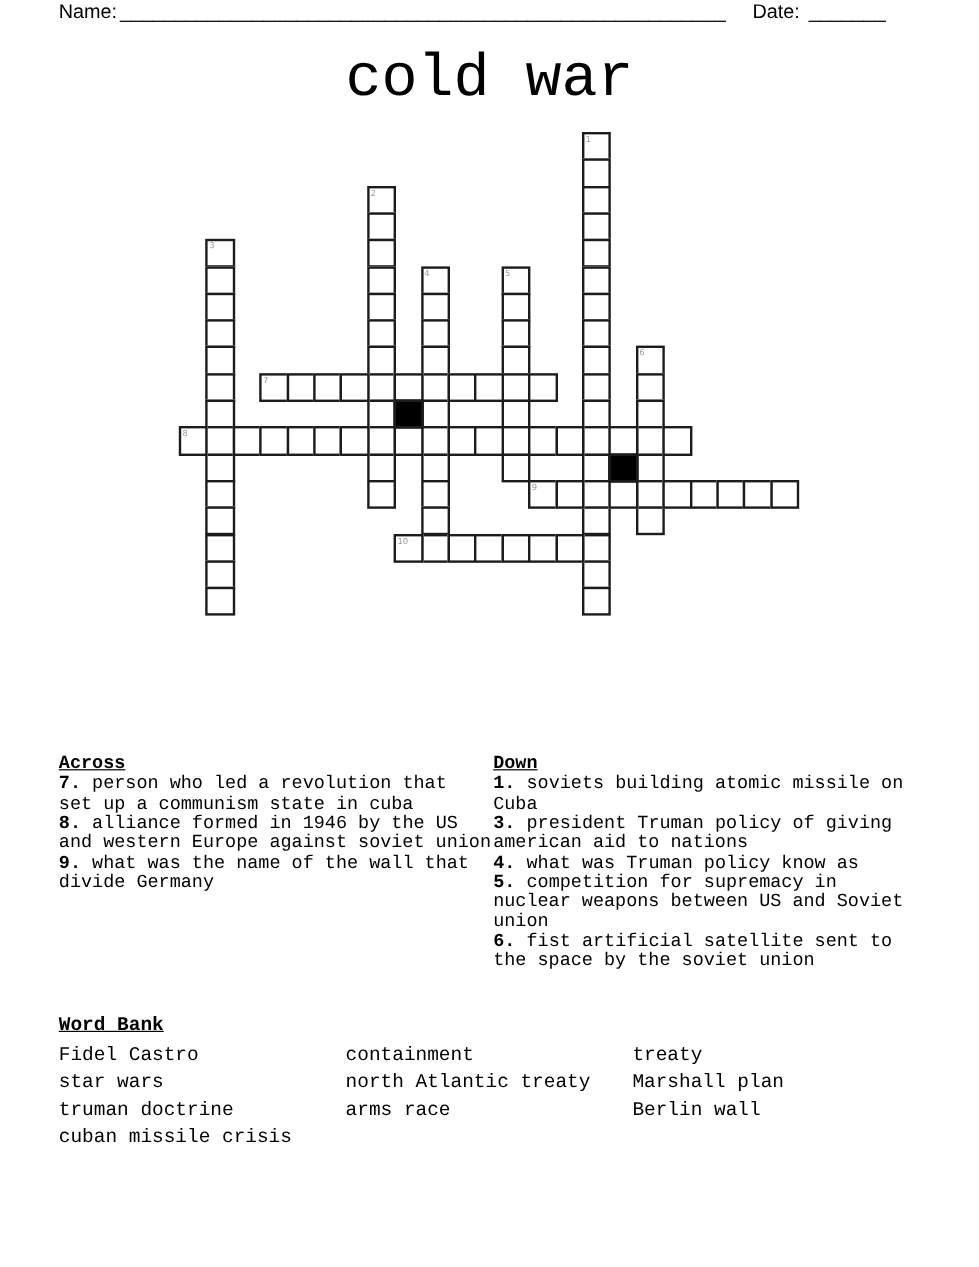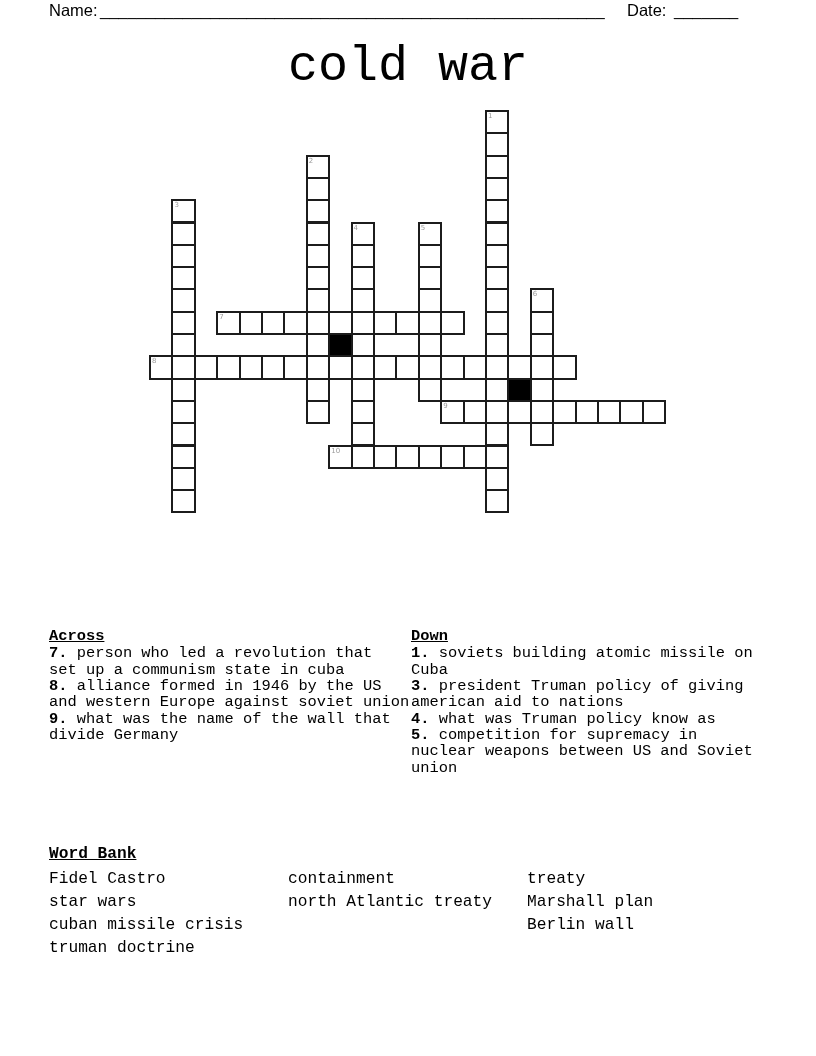--- a/index.html
+++ b/index.html
@@ -221,35 +221,38 @@
   <div class="clue-heading">Down</div>
   <div class="clues">
       <div class="clue"><b>1.</b><span> soviets building atomic missile on
 Cuba</span></div>
       <div class="clue"><b>3.</b><span> president Truman policy of giving
 american aid to nations</span></div>
       <div class="clue"><b>4.</b><span> what was Truman policy know as</span></div>
       <div class="clue"><b>5.</b><span> competition for supremacy in
 nuclear weapons between US and Soviet
 union</span></div>
+      <div class="clue"><b>6.</b><span> fist artificial satellite sent to
+the space by the soviet union</span></div>
     </div>
 </div>
 
 <div id="word-bank">
   <div class="wb-heading">Word Bank</div>
   <div class="wb-cols">
       <div class="wb-col wb-col-0">
         <div class="wb-item">Fidel Castro</div>
         <div class="wb-item">star wars</div>
+        <div class="wb-item">truman doctrine</div>
         <div class="wb-item">cuban missile crisis</div>
-        <div class="wb-item">truman doctrine</div>
       </div>
       <div class="wb-col wb-col-1">
         <div class="wb-item">containment</div>
         <div class="wb-item">north Atlantic treaty</div>
+        <div class="wb-item">arms race</div>
       </div>
       <div class="wb-col wb-col-2">
         <div class="wb-item">treaty</div>
         <div class="wb-item">Marshall plan</div>
         <div class="wb-item">Berlin wall</div>
       </div>
     </div>
 </div>
 
 </body></html>

